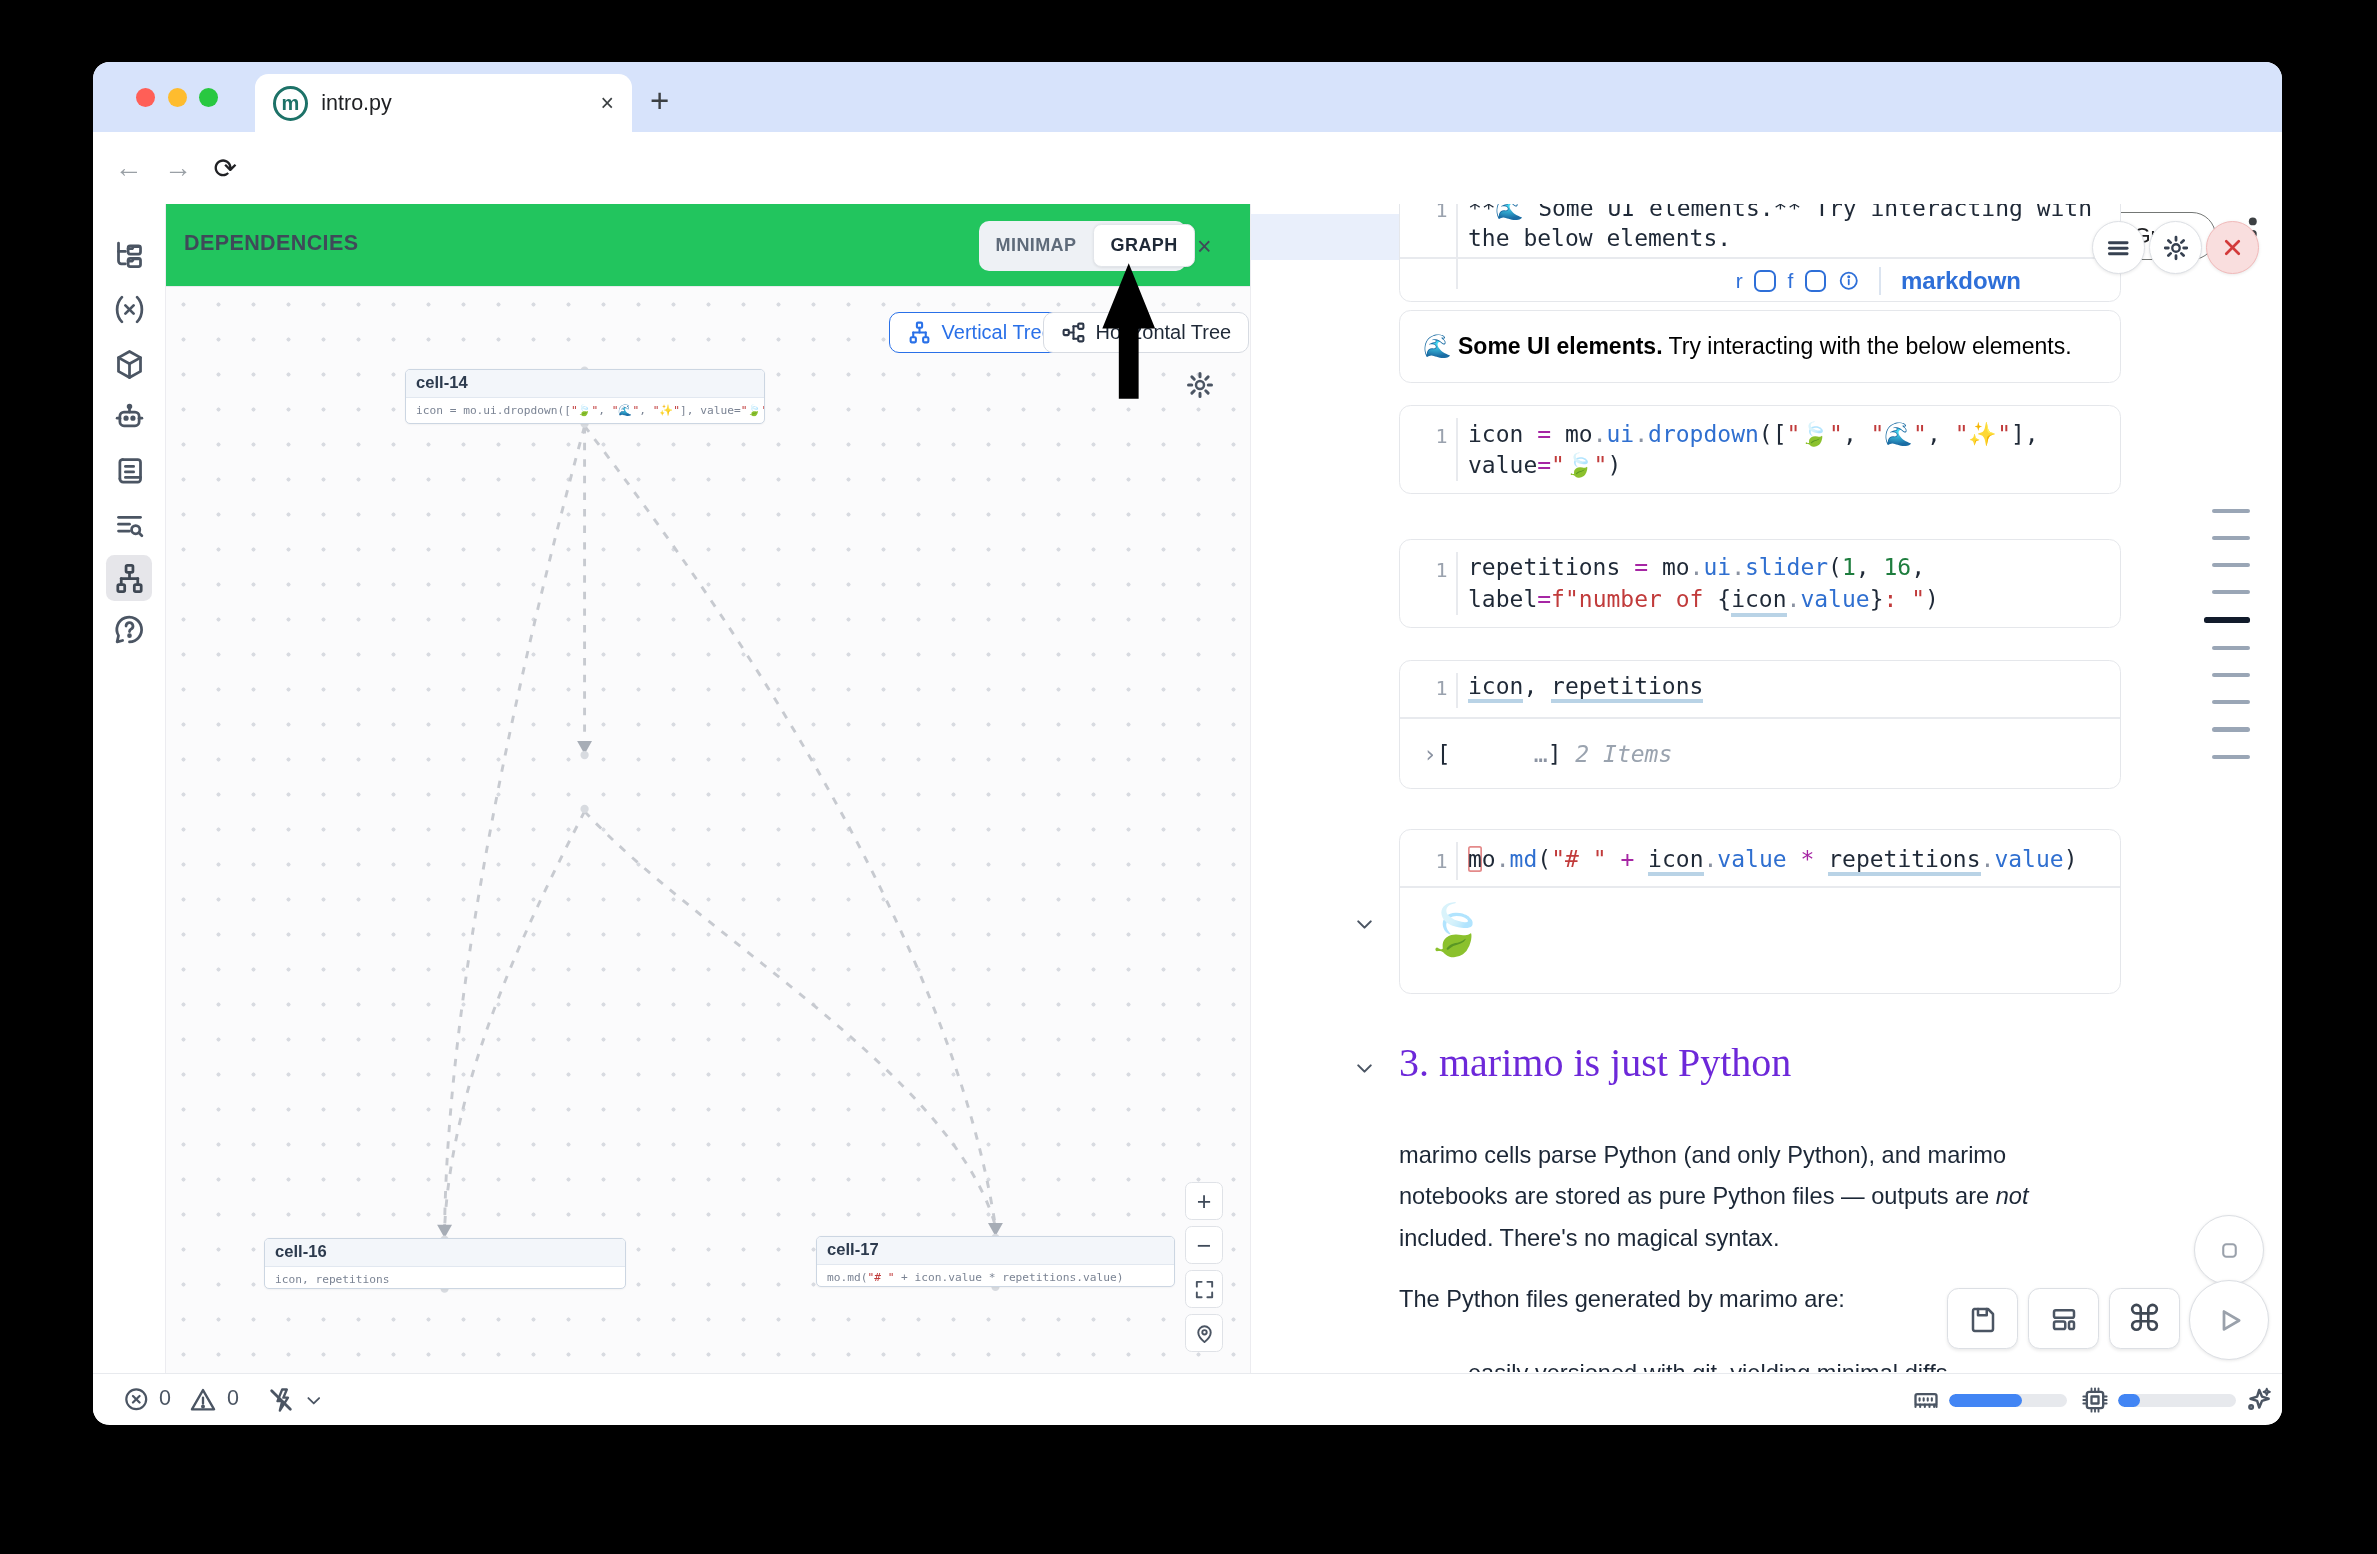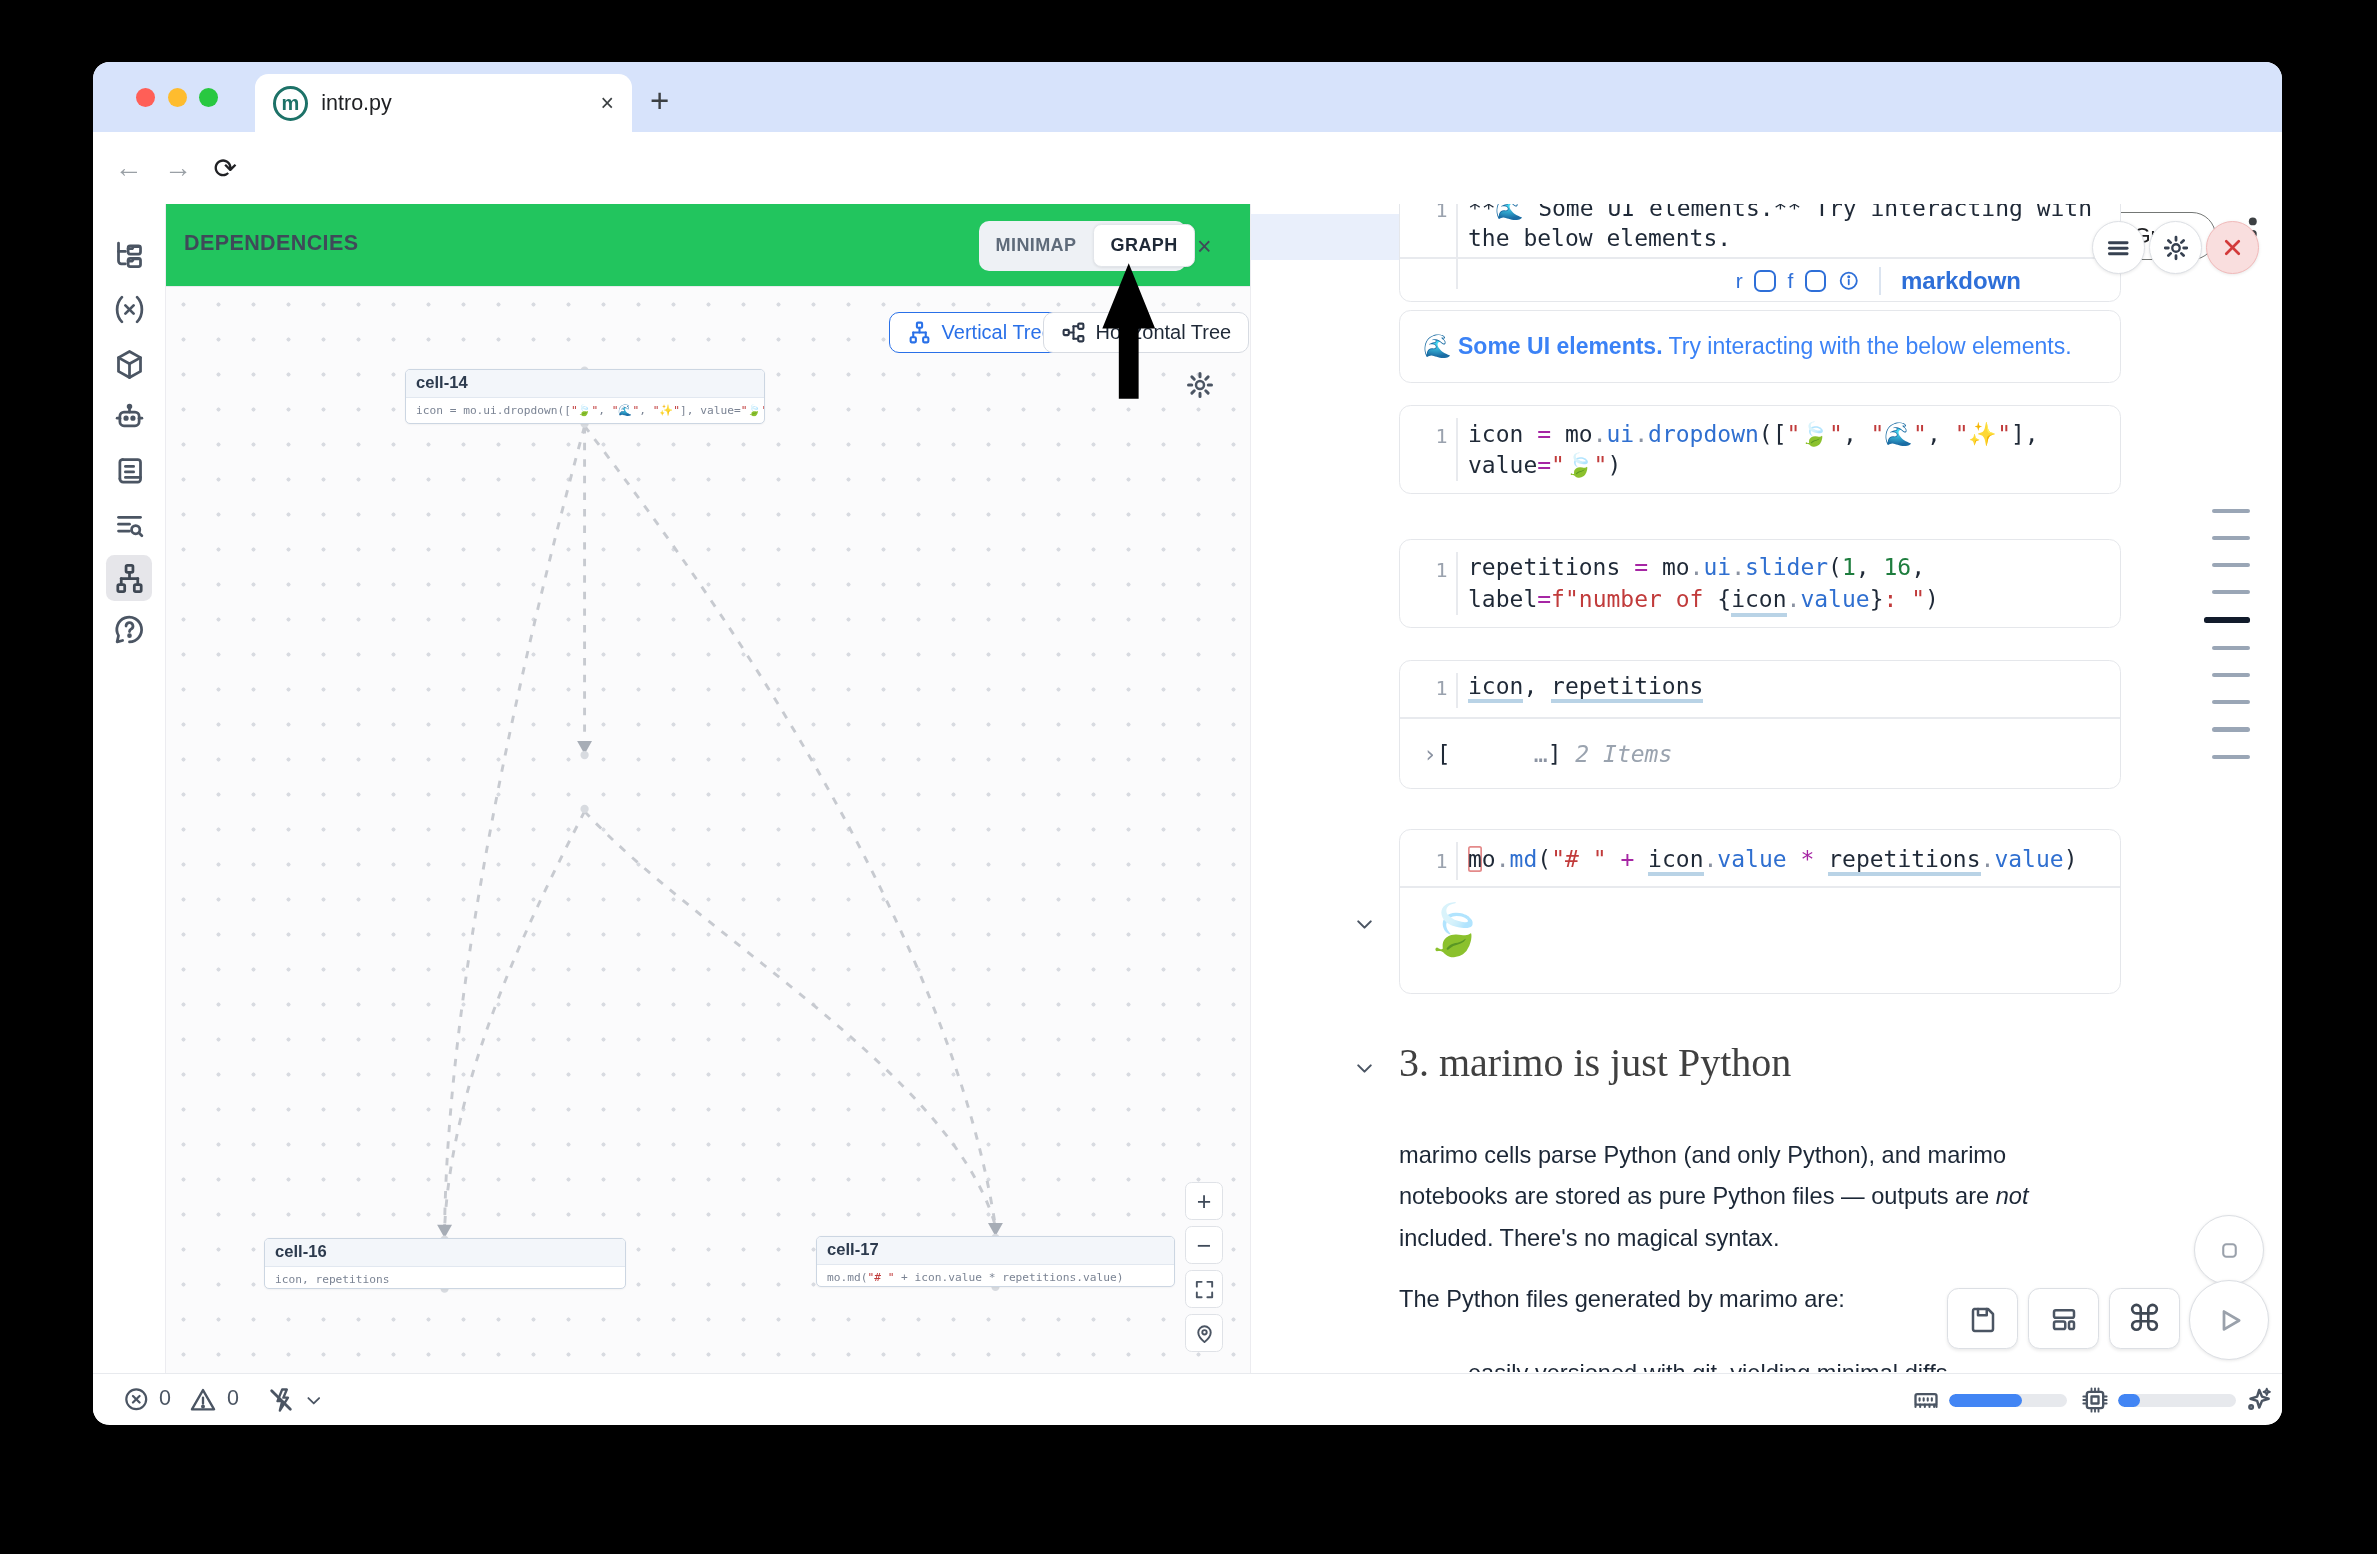--- a/index.html
+++ b/index.html
@@ -73,21 +73,21 @@
   .tok-p{color:#1f2937}.tok-o{color:#a626a4}.tok-fn{color:#2f6fd0}.tok-s{color:#c13b3b}
   .tok-n{color:#1e7d3e}.tok-d{color:#8b93a2}
   .tok-u{color:#1f2937;border-bottom:4.1px solid #b9d3e6;padding-bottom:0.8px;}
   .tok-it{color:#9aa3af;font-style:italic}.tok-g{color:#7b8494}
   .tok-box{color:#1f2937;box-shadow:inset 0 0 0 1.7px #e48a8a;border-radius:2.5px;}
   .mdrow{position:absolute;right:99px;display:flex;align-items:center;gap:11.6px;color:#2e6fd8;}
   .mdrow .lab{font-size:21px;}
   .mdrow .cbx{width:21.5px;height:21.5px;border:2.5px solid #2e6fd8;border-radius:6.6px;}
   .mdrow .sep{width:1.7px;height:28px;background:#dbe4f0;margin:0 8.3px;}
   .mdrow .mdlab{font-size:24px;font-weight:700;}
-  .outtext{font-size:23px;color:#3b82f6;}
+  .outtext{font-size:23px;color:#000000;}
   .prose{position:absolute;left:1306px;font-size:23.6px;color:#1c2736;}
   .chev{position:absolute;color:#9aa2ae;}
   .sqbtn{position:absolute;width:71px;height:61px;background:#fff;border:1.7px solid #dcdfe4;border-radius:11.6px;
     box-shadow:0 1.7px 3.3px rgba(0,0,0,.08);display:flex;align-items:center;justify-content:center;color:#3f4854;}
   #minimap{position:absolute;left:2106px;top:305px;width:51px;display:flex;flex-direction:column;gap:23px;
     align-items:flex-end;}
   .mm-line{width:38px;height:4.1px;border-radius:2.5px;background:#9aa6b6;}
   .mm-line.active{width:46px;height:5.8px;background:#111b2b;}
   
   #statusbar{position:absolute;left:0;top:1311px;width:100%;height:51px;background:#fff;
@@ -366,21 +366,21 @@
       <div class="cdivider" style="top:56px"></div>
       <div style="position:absolute;left:23px;top:71px;font-size:50px">🍃</div>
     </div>
     <svg class="icn chev" width="25" height="25" viewBox="0 0 24 24" style="left:1259px;top:708px">
         <path d="M6 9l6 6 6-6"></path>
       </svg>
 
     <svg class="icn chev" width="25" height="25" viewBox="0 0 24 24" style="left:1259px;top:852px">
         <path d="M6 9l6 6 6-6"></path>
       </svg>
-    <div class="prose" style="top:835px;font-family:'Liberation Serif',serif;font-size:40px;color:#404040">3. marimo is just Python</div>
+    <div class="prose" style="top:835px;font-family:'Liberation Serif',serif;font-size:40px;color:#6d28d9">3. marimo is just Python</div>
     <div class="prose" style="top:979px"><span>notebooks are stored as pure Python files — outputs are </span><i>not</i></div>
     <div class="prose" style="top:938px">marimo cells parse Python (and only Python), and marimo</div>
     <div class="prose" style="top:1021px">included. There's no magical syntax.</div>
     <div class="prose" style="top:1082px">The Python files generated by marimo are:</div>
     <div class="prose" style="top:1156px;left:1375px;height:12.4px;overflow:hidden">easily versioned with git, yielding minimal diffs</div>
 
     <div class="circbtn" style="left:1999px;top:17.4px">
       <svg class="icn" width="26.5" height="26.5" viewBox="0 0 24 24" style="stroke:#374151;stroke-width:2.6">
           <line x1="4" y1="7" x2="20" y2="7"></line>
           <line x1="4" y1="12" x2="20" y2="12"></line>

